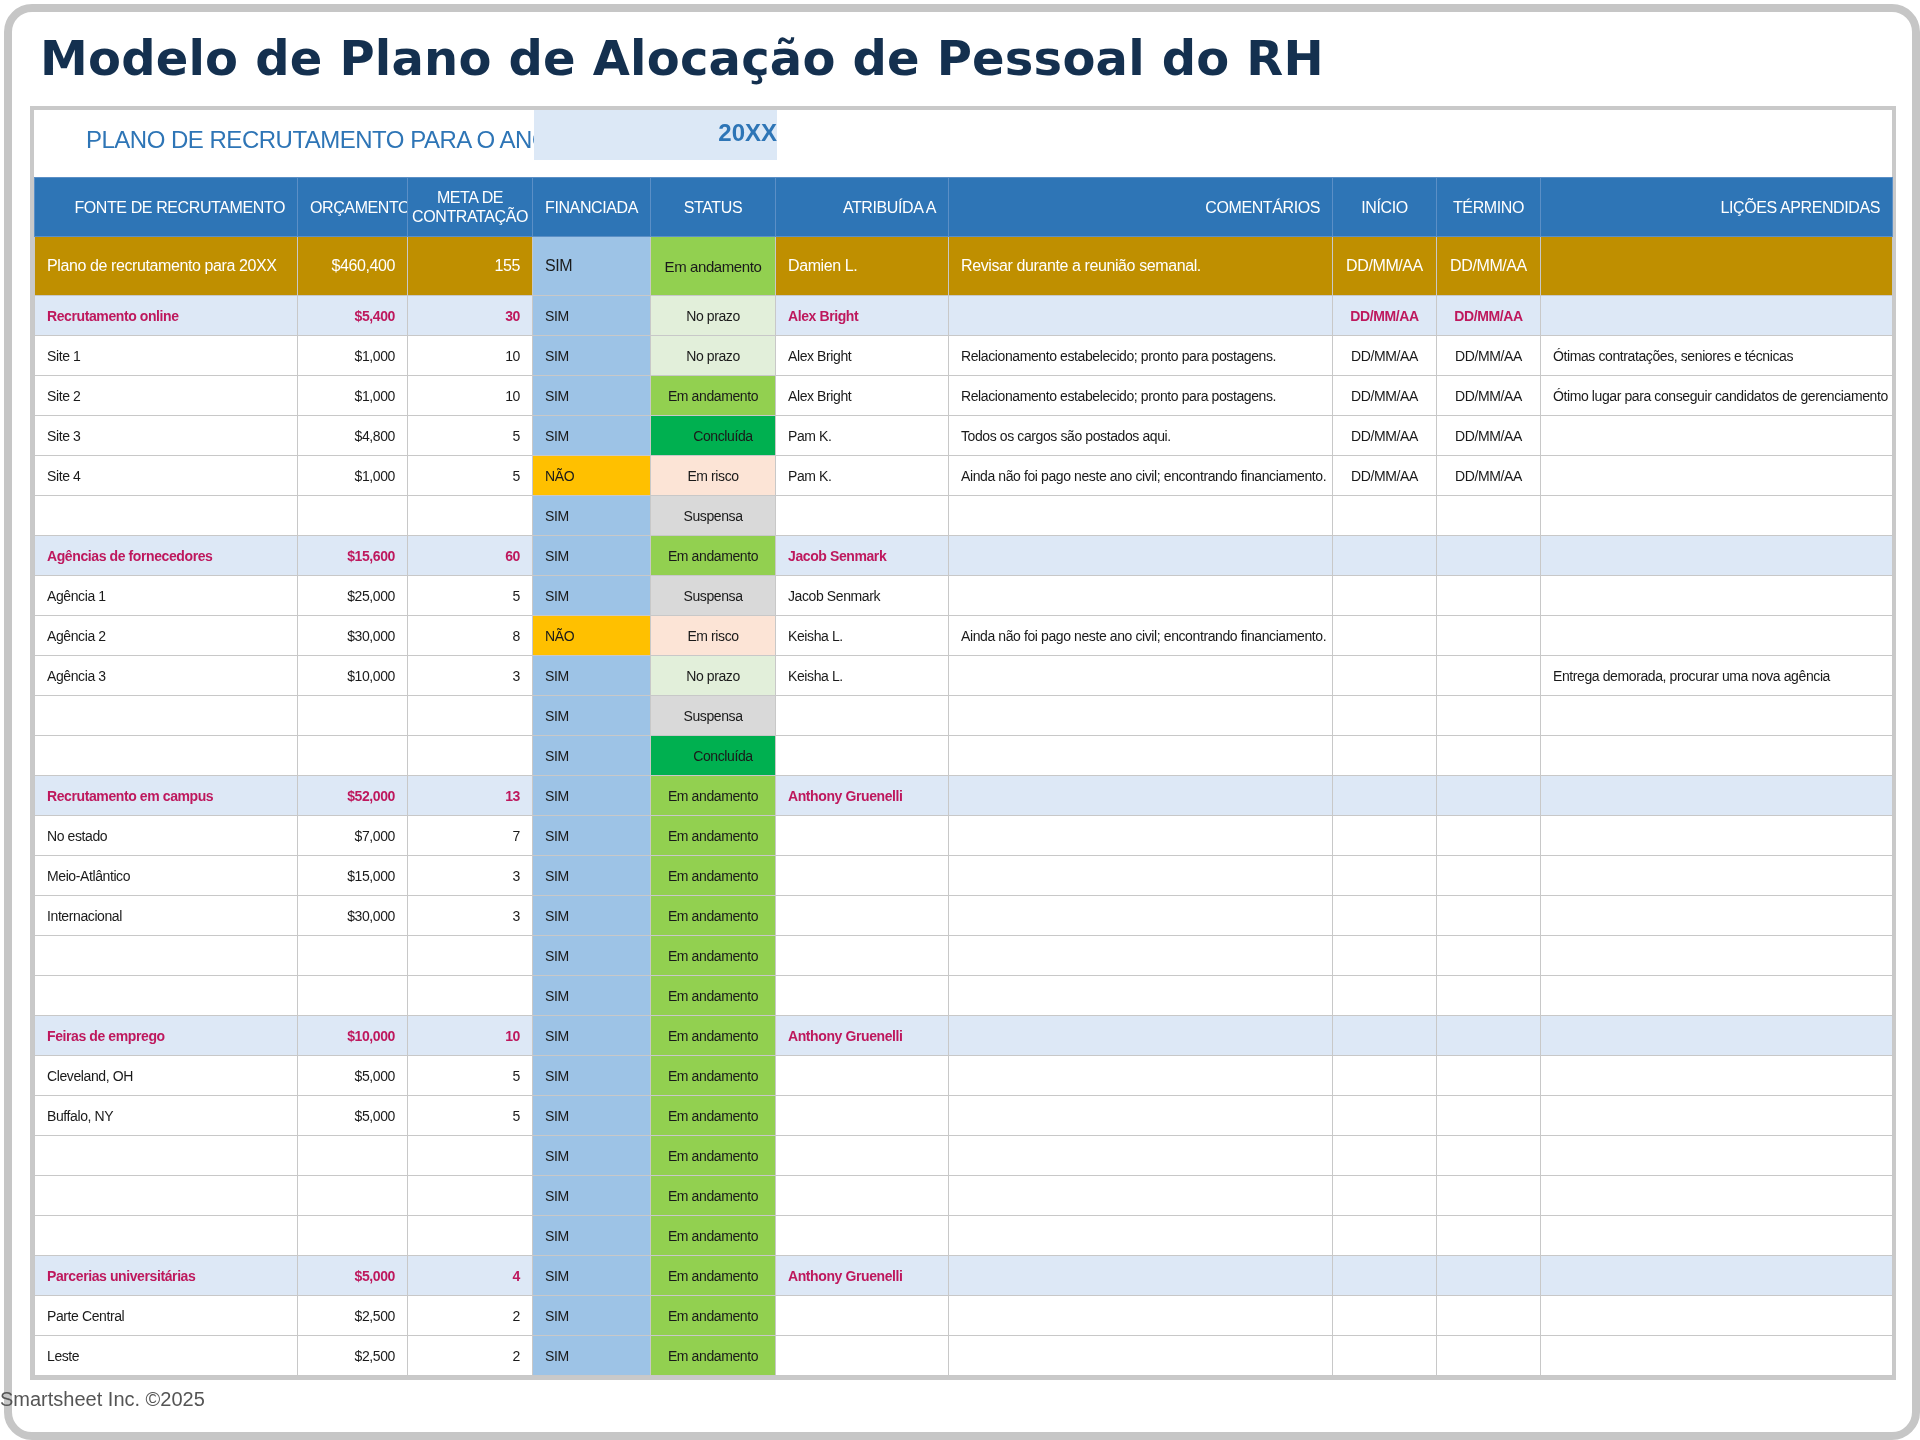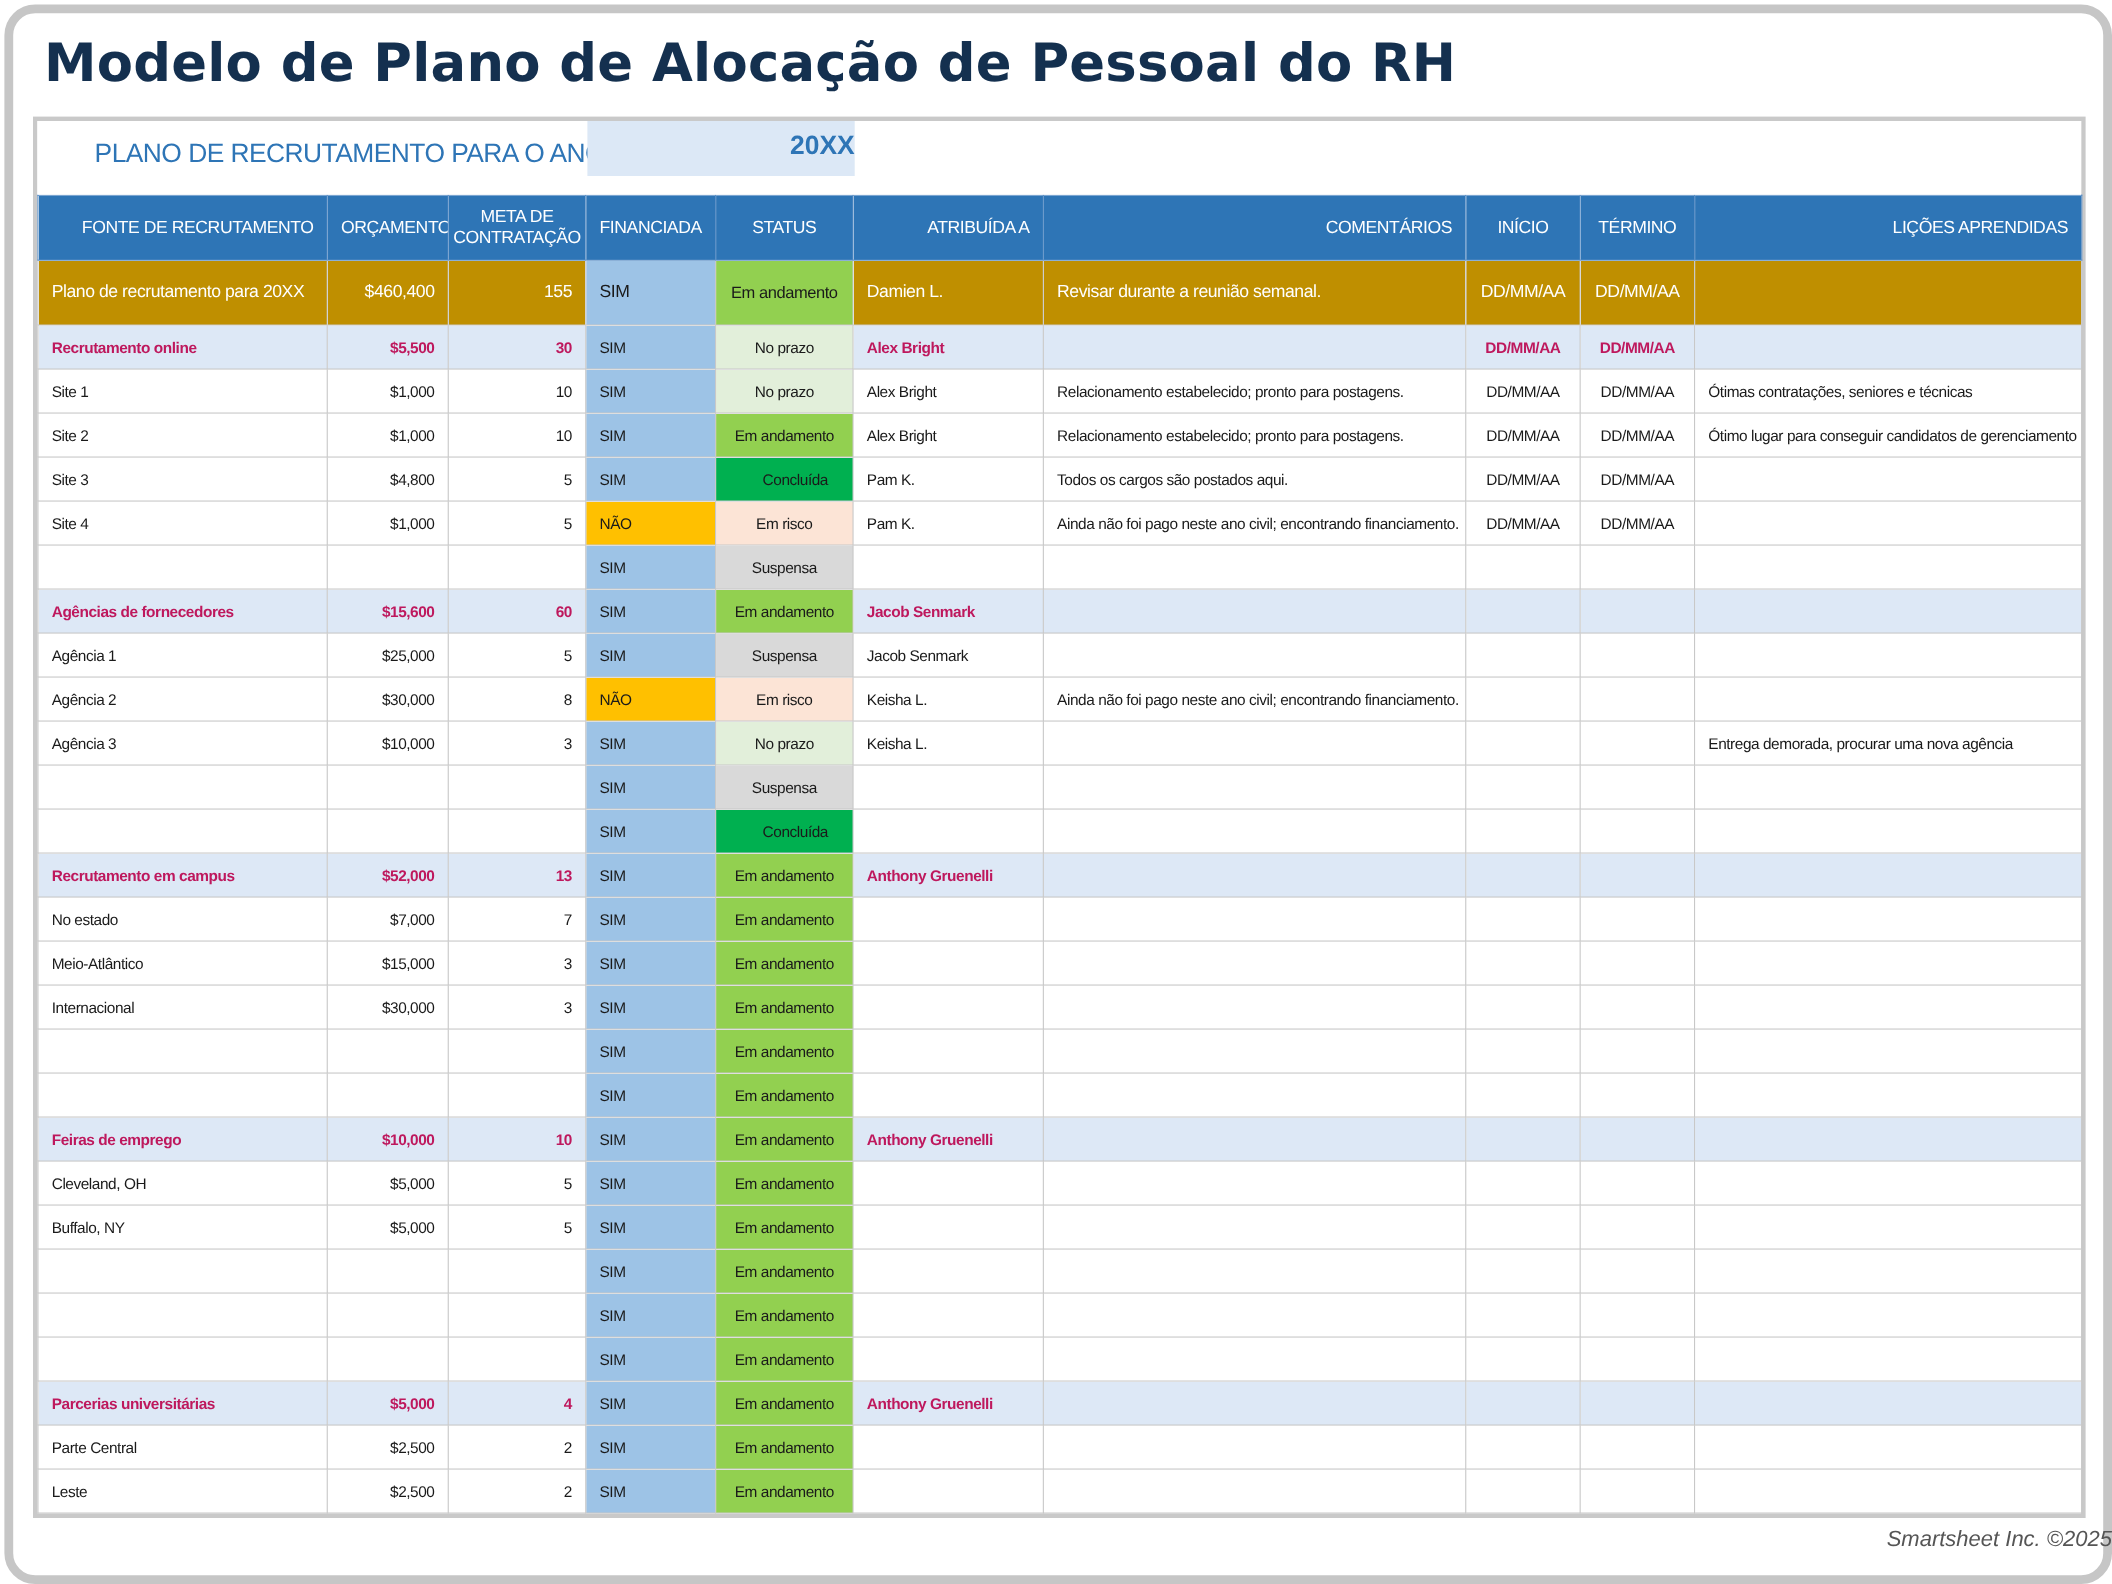--- a/index.html
+++ b/index.html
@@ -28,22 +28,22 @@
   td.c { text-align: center; }
   td.funded { background: #9dc3e6 !important; color: #1a1a1a !important; font-weight: normal !important; }
   td.funded.no { background: #ffc000 !important; }
   td.st { color: #1a1a1a !important; font-weight: normal !important; }
   td.st-andamento { background: #92d050 !important; }
   td.st-prazo { background: #e2efda !important; }
   td.st-concluida { background: #00b050 !important; padding-left: 32px; }
   td.st-risco { background: #fce4d6 !important; }
   td.st-suspensa { background: #d9d9d9 !important; }
   tr.total td.st { font-size: 15px; }
-  .footer { position: absolute; left: 0; width: 1920px; top: 1388px; text-align: right; font-size: 20px;
-            font-style: italic; color: #555; }
+  .footer { position: absolute; left: 0; width: 1920px; top: 1388px; text-align: left; font-size: 20px;
+            color: #555; }
 </style>
 </head>
 <body>
 
 <div class="frame"></div>
 
 <div class="page-title">Modelo de Plano de Alocação de Pessoal do RH</div>
 
 <div class="sheet">
   <div class="topband">
@@ -86,21 +86,21 @@
         <td class="funded">SIM</td>
         <td class="st c st-andamento">Em andamento</td>
         <td>Damien L.</td>
         <td>Revisar durante a reunião semanal.</td>
         <td class="c">DD/MM/AA</td>
         <td class="c">DD/MM/AA</td>
         <td></td>
       </tr>
     <tr class="group">
           <td class="">Recrutamento online</td>
-          <td class="r">$5,500</td>
+          <td class="r">$5,400</td>
           <td class="r">30</td>
           <td class="funded">SIM</td>
           <td class="st c st-prazo">No prazo</td>
           <td class="">Alex Bright</td>
           <td class=""></td>
           <td class="c">DD/MM/AA</td>
           <td class="c">DD/MM/AA</td>
           <td class=""></td>
         </tr>
         <tr class="item">

